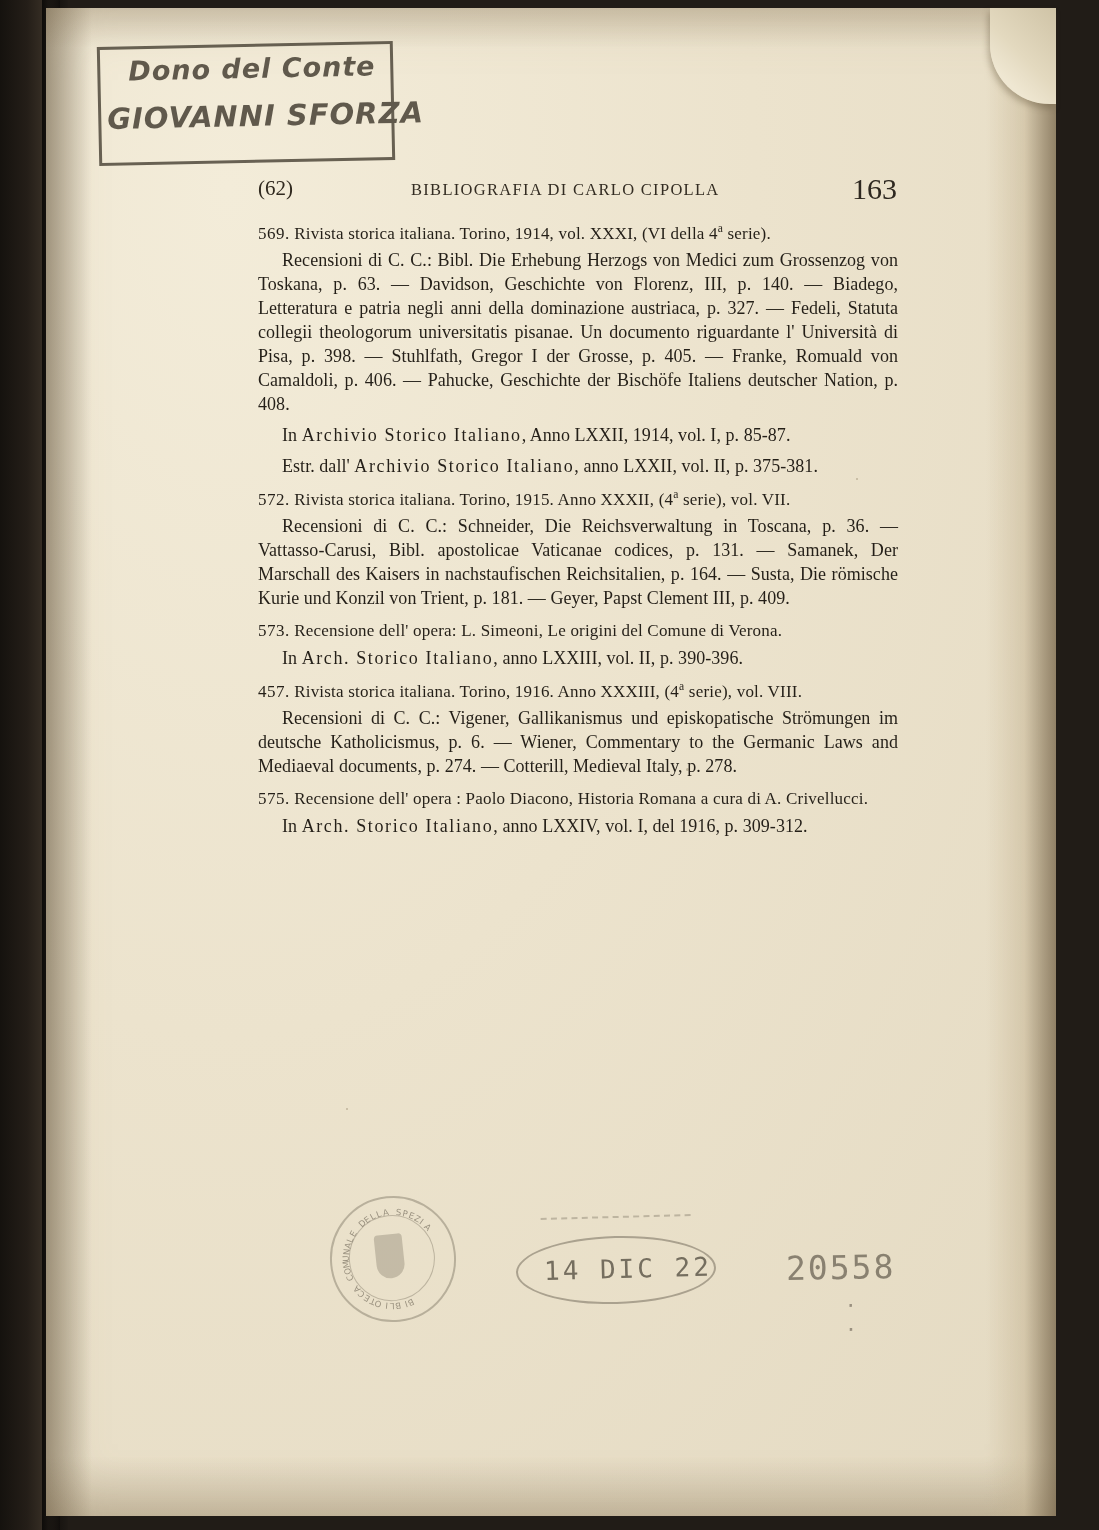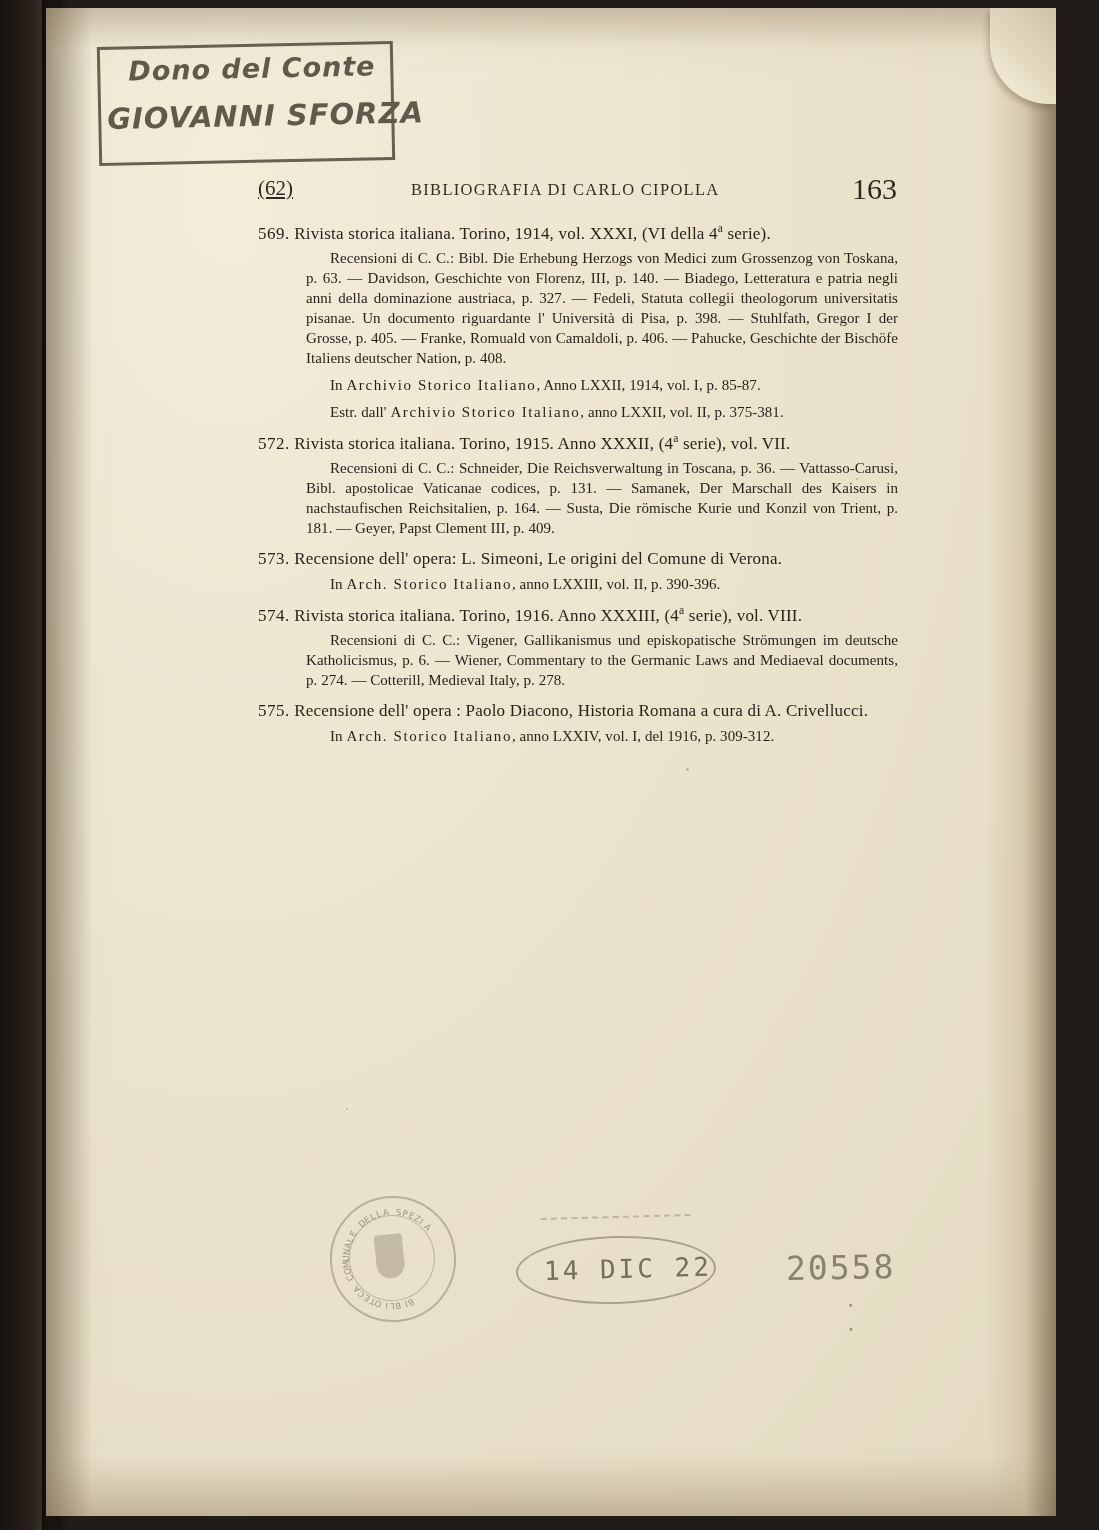--- a/index.html
+++ b/index.html
@@ -112,21 +112,20 @@
     position: absolute;
     left: 0; top: 168px;
     width: 1010px;
     height: 30px;
   }
   .head .folio-left {
     position: absolute;
     left: 212px; top: 0;
     font-size: 21px;
     color: #30291f;
-    text-decoration: underline;
   }
   .head .running-title {
     position: absolute;
     left: 365px; top: 4px;
     font-size: 16.5px;
     letter-spacing: 1.3px;
     color: #332c22;
   }
   .head .folio-right {
     position: absolute;
@@ -150,28 +149,27 @@
     font-size: 17px;
     line-height: 1.52;
     text-align: justify;
     text-indent: -42px;
     padding-left: 42px;
     letter-spacing: 0.2px;
   }
   .entry-main .num { letter-spacing: 0.5px; }
 
   .entry-note {
-    font-size: 15px;
+    font-size: 18px;
     line-height: 1.33;
     text-align: justify;
     text-indent: 24px;
     margin-top: 3px;
     margin-bottom: 7px;
     letter-spacing: 0.05px;
-    margin-left: 48px;
   }
   .sp { letter-spacing: 1.6px; }
 
   .sup { font-size: 0.68em; vertical-align: super; }
 
   
   .round-stamp {
     position: absolute;
     left: 284px;
     top: 1188px;
@@ -317,21 +315,21 @@
       <div class="entry">
         <div class="entry-main">
           <span class="num">573.</span>
           <span>Recensione dell' opera: L. Simeoni, Le origini del Comune di Verona.</span>
         </div>
         <div class="entry-note">In <span class="sp">Arch. Storico Italiano</span>, anno LXXIII, vol. II, p. 390-396.</div>
       </div>
 
       <div class="entry">
         <div class="entry-main">
-          <span class="num">574.</span>
+          <span class="num">457.</span>
           <span>Rivista storica italiana. Torino, 1916. Anno XXXIII, (4<span class="sup">a</span> serie), vol. VIII.</span>
         </div>
         <div class="entry-note">Recensioni di C. C.: Vigener, Gallikanismus und episkopatische Strömungen im deutsche Katholicismus, p. 6. — Wiener, Commentary to the Germanic Laws and Mediaeval documents, p. 274. — Cotterill, Medieval Italy, p. 278.</div>
       </div>
 
       <div class="entry">
         <div class="entry-main">
           <span class="num">575.</span>
           <span>Recensione dell' opera : Paolo Diacono, Historia Romana a cura di A. Crivellucci.</span>
         </div>

